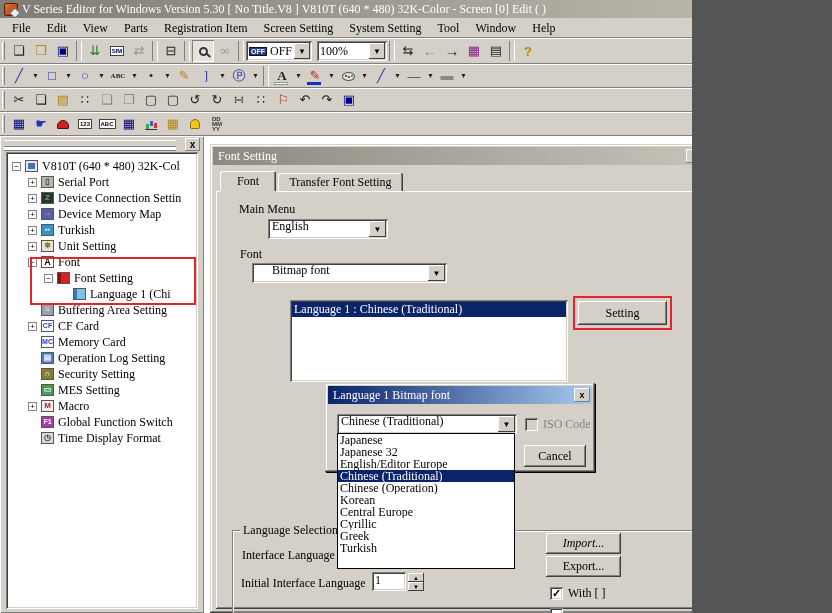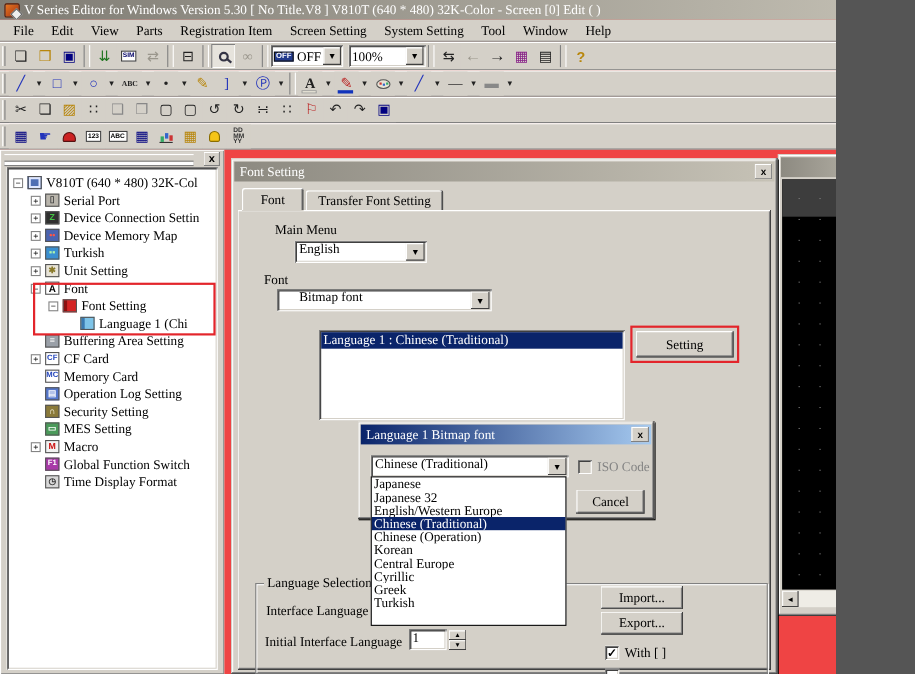--- a/index.html
+++ b/index.html
@@ -1,17 +1,17 @@
 <!DOCTYPE html>
 <html><head>
 <meta charset="utf-8">
 <style>
   * { box-sizing: border-box; margin: 0; padding: 0; }
   body { background:#555; font-family:"Liberation Serif", serif; }
-  .screen { position:relative; width:760px; height:613px; background:#ef4444; overflow:hidden;
+  .screen { position:relative; width:692px; height:613px; background:#ffffff; overflow:hidden;
             font-size:12px; color:#000; }
   .flat-out { background:#d4d0c8; box-shadow: inset -1px -1px 0 #808080, inset 1px 1px 0 #fff; }
 
   
   .titlebar { position:absolute; left:0; top:0; width:832px; height:18px;
               background:linear-gradient(90deg,#7f7c74,#c4c0b4);
               color:#fff; display:flex; align-items:center; padding:0 4px; gap:4px;
               font-size:12px; white-space:nowrap; overflow:hidden; }
   .appicon { width:14px; height:13px; background:linear-gradient(135deg,#e87722,#a03010);
              border:1px solid #5a1a05; border-radius:2px; position:relative; flex:0 0 auto; }
@@ -591,21 +591,21 @@
 
     <div class="tab" style="left:10px; top:27px; width:56px; height:21px; z-index:2; box-shadow: inset 1px 1px 0 #fff, inset -1px 0 0 #404040, inset -2px 0 0 #808080; border-bottom:1px solid #d4d0c8;">
       <span>Font</span>
     </div>
     <div class="tab" style="left:68px; top:29px; width:125px; height:19px;">
       <span>Transfer Font Setting</span>
     </div>
 
     <div class="tabpage" style="left:6px; top:47px; width:485px; height:418px;"></div>
 
-    <span class="lbl" style="left:40px; top:58px;">Main Menu</span>
+    <span class="lbl" style="left:29px; top:58px;">Main Menu</span>
     <div class="fld-combo" style="left:58px; top:75px; width:120px;">
       <span>English</span>
       <span class="cdd">
           <span>▼</span>
         </span>
     </div>
 
     <span class="lbl" style="left:30px; top:103px;">Font</span>
     <div class="fld-combo" style="left:42px; top:119px; width:195px;padding-left:20px;">
       <span>Bitmap font</span>
@@ -633,21 +633,21 @@
     </div>
     <div class="spin" style="left:198px; top:429px;">
       <div class="spinbtn">
           <span>▲</span>
         </div>
       <div class="spinbtn">
           <span>▼</span>
         </div>
     </div>
 
-    <div class="pushbtn" style="left:336px; top:389px; width:75px; height:21px;">
+    <div class="pushbtn" style="left:336px; top:389px; width:75px; height:21px;font-style:italic;">
       <span>Import...</span>
     </div>
     <div class="pushbtn" style="left:336px; top:412px; width:75px; height:21px;">
       <span>Export...</span>
     </div>
 
     <div class="checkrow" style="left:340px; top:442px;">
       <span class="cbx">
           <span>✓</span>
         </span>
@@ -676,21 +676,21 @@
       <span>ISO Code</span>
     </div>
     <div class="pushbtn" style="left:199px; top:62px; width:62px; height:22px;">
       <span>Cancel</span>
     </div>
   </div>
 
   <div class="dropdownlist" style="left:337px; top:433px; width:178px; height:136px;">
     <div class="opt">Japanese</div>
     <div class="opt">Japanese 32</div>
-    <div class="opt">English/Western Europe</div>
+    <div class="opt">English/Editor Europe</div>
     <div class="opt sel">Chinese (Traditional)</div>
     <div class="opt">Chinese (Operation)</div>
     <div class="opt">Korean</div>
     <div class="opt">Central Europe</div>
     <div class="opt">Cyrillic</div>
     <div class="opt">Greek</div>
     <div class="opt">Turkish</div>
   </div>
 
 </div>

